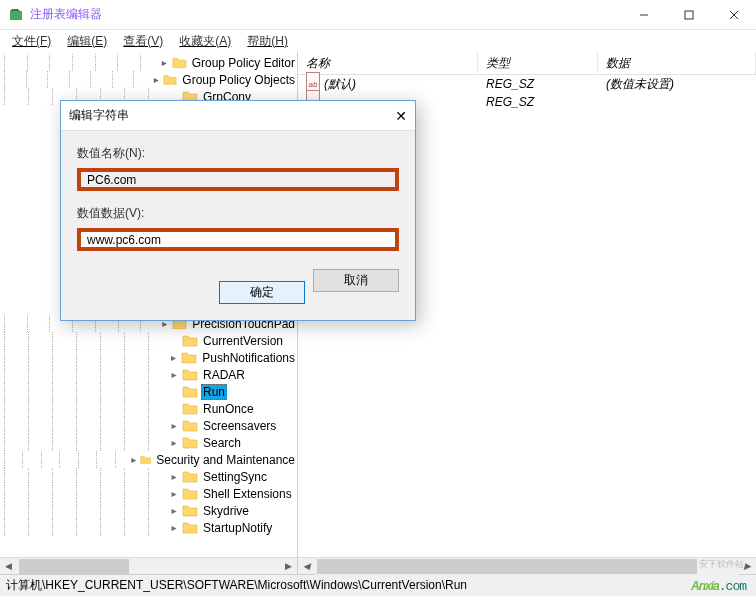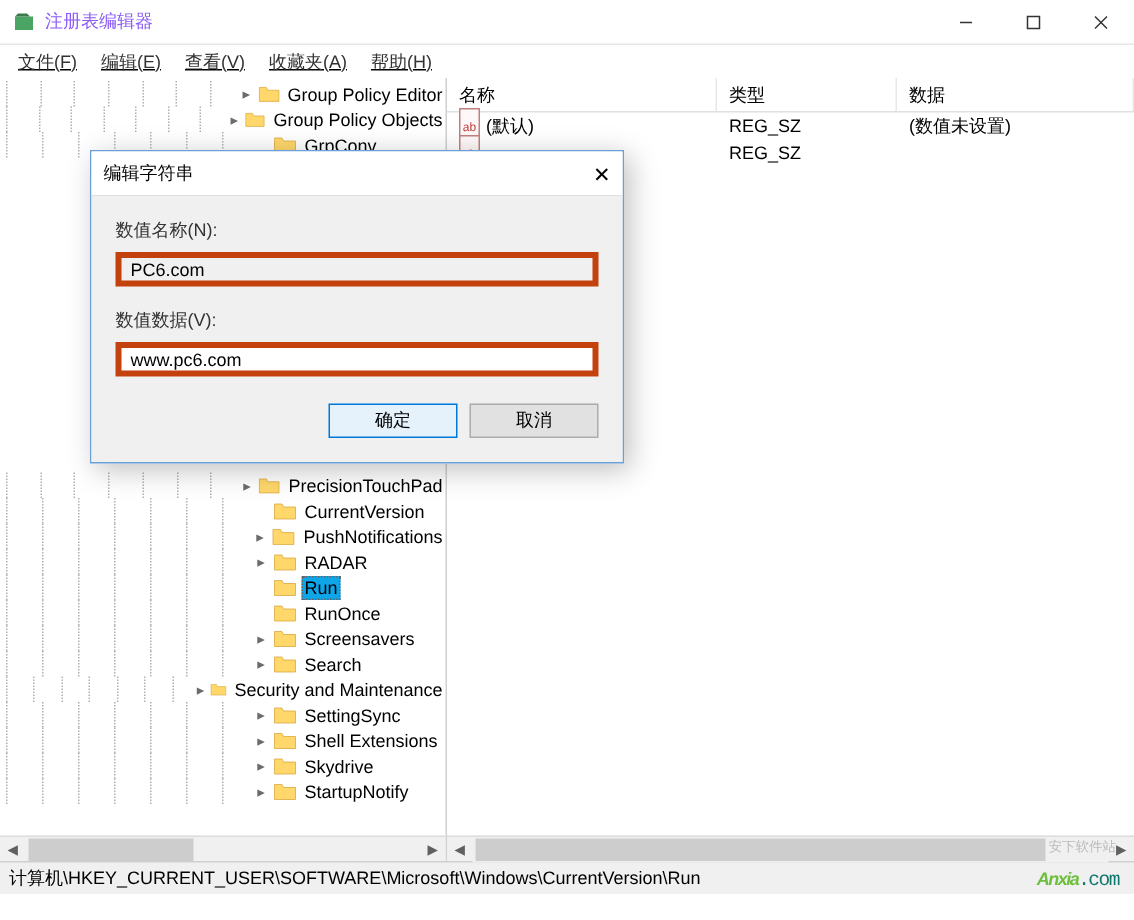--- a/index.html
+++ b/index.html
@@ -17,21 +17,21 @@
 .tree-pane { width: 298px; border-right: 1px solid #d0d0d0; overflow: hidden; position: relative; }
 .tree-inner { padding: 2px 0; }
 .tree-row { display: flex; align-items: center; height: 17px; white-space: nowrap; }
 .tree-row.selected .label { background: #0ea5e9; border: 1px dotted #666; padding: 0 1px; }
 .tree-row .expander { width: 12px; text-align: center; color: #6b6b6b; font-size: 10px; margin-right: 2px; }
 .tree-row .expander.empty { visibility: hidden; }
 .tree-row .folder { width: 16px; height: 13px; margin-right: 3px; }
 .tree-lines { width: 20px; height: 17px; display: inline-block; border-left: 1px dotted #b0b0b0; margin-left: 4px; }
 .tree-row .label { padding: 0 2px; }
 
-.list-pane { flex: 1; position: relative; }
+.list-pane { flex: 1; position: relative; font-style: italic; }
 .list-header { display: flex; height: 23px; border-bottom: 1px solid #e0e0e0; }
 .list-header .col { padding: 3px 8px; border-right: 1px solid #e8e8e8; }
 .list-body .row { display: flex; height: 18px; align-items: center; }
 .list-body .cell { padding: 0 8px; display: flex; align-items: center; }
 .ab-icon { width: 14px; height: 24px; border: 1px solid #c08080; margin-right: 4px; display: inline-flex; align-items: center; justify-content: center; font-size: 8px; color: #c04040; background: #fff8f8; }
 
 .hscroll { height: 17px; background: #f0f0f0; display: flex; align-items: center; border-top: 1px solid #ddd; }
 .hscroll .arrow { width: 17px; height: 17px; display: flex; align-items: center; justify-content: center; color: #606060; font-size: 9px; }
 .hscroll .track { flex: 1; height: 17px; background: #f0f0f0; position: relative; }
 .hscroll .thumb { position: absolute; height: 15px; top: 1px; background: #cdcdcd; border-radius: 0; }
@@ -42,21 +42,21 @@
 .dialog .dlg-title { height: 30px; background: #fff; display: flex; align-items: center; padding: 0 8px; border-bottom: 1px solid #e0e0e0; }
 .dialog .dlg-title .t { flex: 1; }
 .dialog .dlg-title .close { width: 30px; text-align: right; font-size: 14px; }
 .dialog .dlg-body { padding: 14px 16px 16px; background: #f0f0f0; }
 .dialog .field-label { margin-bottom: 6px; color: #333; }
 .dialog input[type=text] { width: 100%; height: 23px; padding: 2px 6px; border: 4px solid #c2410c; background: #fff; font-size: 12px; }
 .dialog input[readonly] { background: #f0f0f0; }
 .dialog .gap { height: 14px; }
 .dialog .btn-row { display: flex; justify-content: flex-end; gap: 8px; margin-top: 18px; }
 .dialog button { width: 86px; height: 23px; border: 1px solid #adadad; background: #e1e1e1; }
-.dialog button.primary { border: 1px solid #0078d7; background: #e5f1fb; }
+.dialog button.primary { border: 1px solid #0078d7; background: #e5f1fb; margin-top: 12px; }
 
 .watermark { position: absolute; right: 10px; bottom: 16px; font-style: italic; font-size: 28px; color: #6fbf3f; font-weight: bold; letter-spacing: -1px; pointer-events: none; }
 .watermark .com { font-size: 13px; color: #0f766e; font-weight: normal; font-style: normal; font-family: Liberation Mono, monospace; }
 .wm-sub { position: absolute; right: 12px; bottom: 42px; font-size: 9px; color: #bbb; pointer-events: none; }
 
 svg.folder-svg path { fill: #ffd76a; stroke: #d9a436; stroke-width: .5; }
 svg.regedit-icon rect { fill: #4aa564; }
 svg.regedit-icon polygon { fill: #3a7a4e; }
 </style>
 </head>

